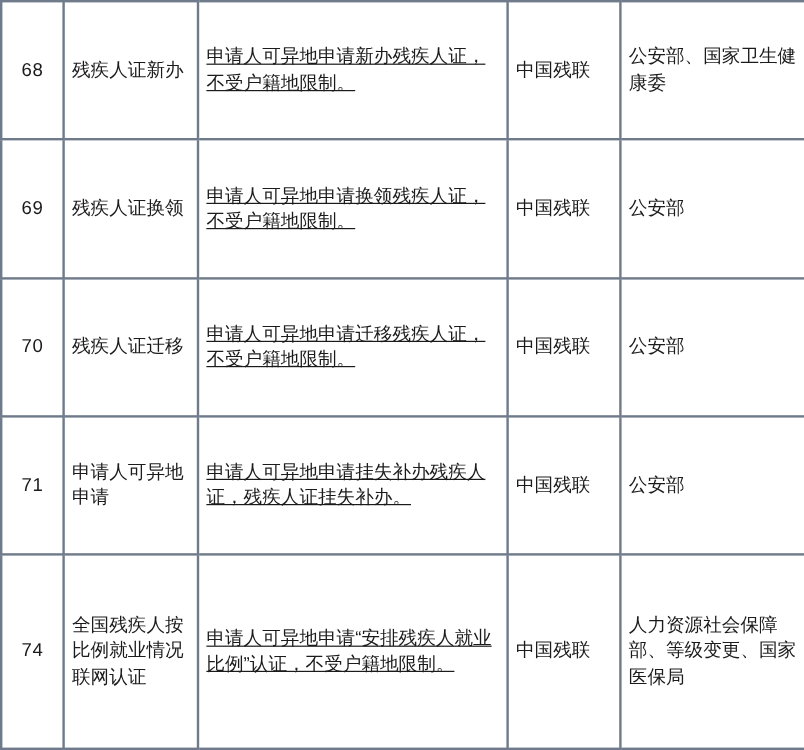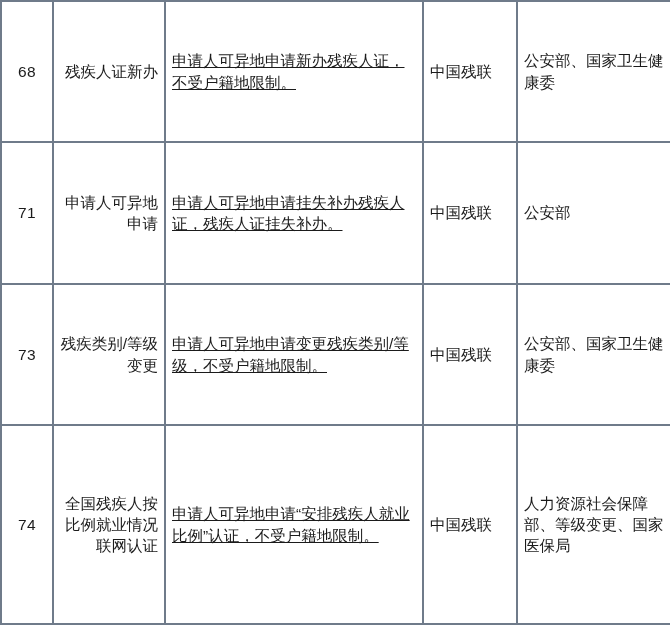--- a/index.html
+++ b/index.html
@@ -42,21 +42,21 @@
     background: #ffffff;
     word-break: break-all;
   }
   td.num {
     text-align: center;
     font-size: 16px;
     letter-spacing: 0.5px;
     margin-left: 36px;
   }
   td.item {
-    text-align: right;
+    text-align: left;
     padding-left: 8px;
   }
   td.desc {
     text-align: left;
     padding-left: 8px;
     padding-right: 6px;
     text-decoration: underline;
   }
   td.org {
     text-align: left;
@@ -80,32 +80,39 @@
     </colgroup>
     <tbody>
       <tr>
         <td class="num">68</td>
         <td class="item">残疾人证新办</td>
         <td class="desc">申请人可异地申请新办残疾人证，不受户籍地限制。</td>
         <td class="org">中国残联</td>
         <td class="dept">公安部、国家卫生健康委</td>
       </tr>
       <tr>
+        <td class="num">69</td>
+        <td class="item">残疾人证换领</td>
+        <td class="desc">申请人可异地申请换领残疾人证，不受户籍地限制。</td>
+        <td class="org">中国残联</td>
+        <td class="dept">公安部</td>
+      </tr>
+      <tr>
+        <td class="num">70</td>
+        <td class="item">残疾人证迁移</td>
+        <td class="desc">申请人可异地申请迁移残疾人证，不受户籍地限制。</td>
+        <td class="org">中国残联</td>
+        <td class="dept">公安部</td>
+      </tr>
+      <tr>
         <td class="num">71</td>
         <td class="item">申请人可异地申请</td>
         <td class="desc">申请人可异地申请挂失补办残疾人证，残疾人证挂失补办。</td>
         <td class="org">中国残联</td>
         <td class="dept">公安部</td>
-      </tr>
-      <tr>
-        <td class="num">73</td>
-        <td class="item">残疾类别/等级变更</td>
-        <td class="desc">申请人可异地申请变更残疾类别/等级，不受户籍地限制。</td>
-        <td class="org">中国残联</td>
-        <td class="dept">公安部、国家卫生健康委</td>
       </tr>
       <tr>
         <td class="num">74</td>
         <td class="item">全国残疾人按比例就业情况联网认证</td>
         <td class="desc">申请人可异地申请“安排残疾人就业比例”认证，不受户籍地限制。</td>
         <td class="org">中国残联</td>
         <td class="dept">人力资源社会保障部、等级变更、国家医保局</td>
       </tr>
     </tbody>
   </table>

